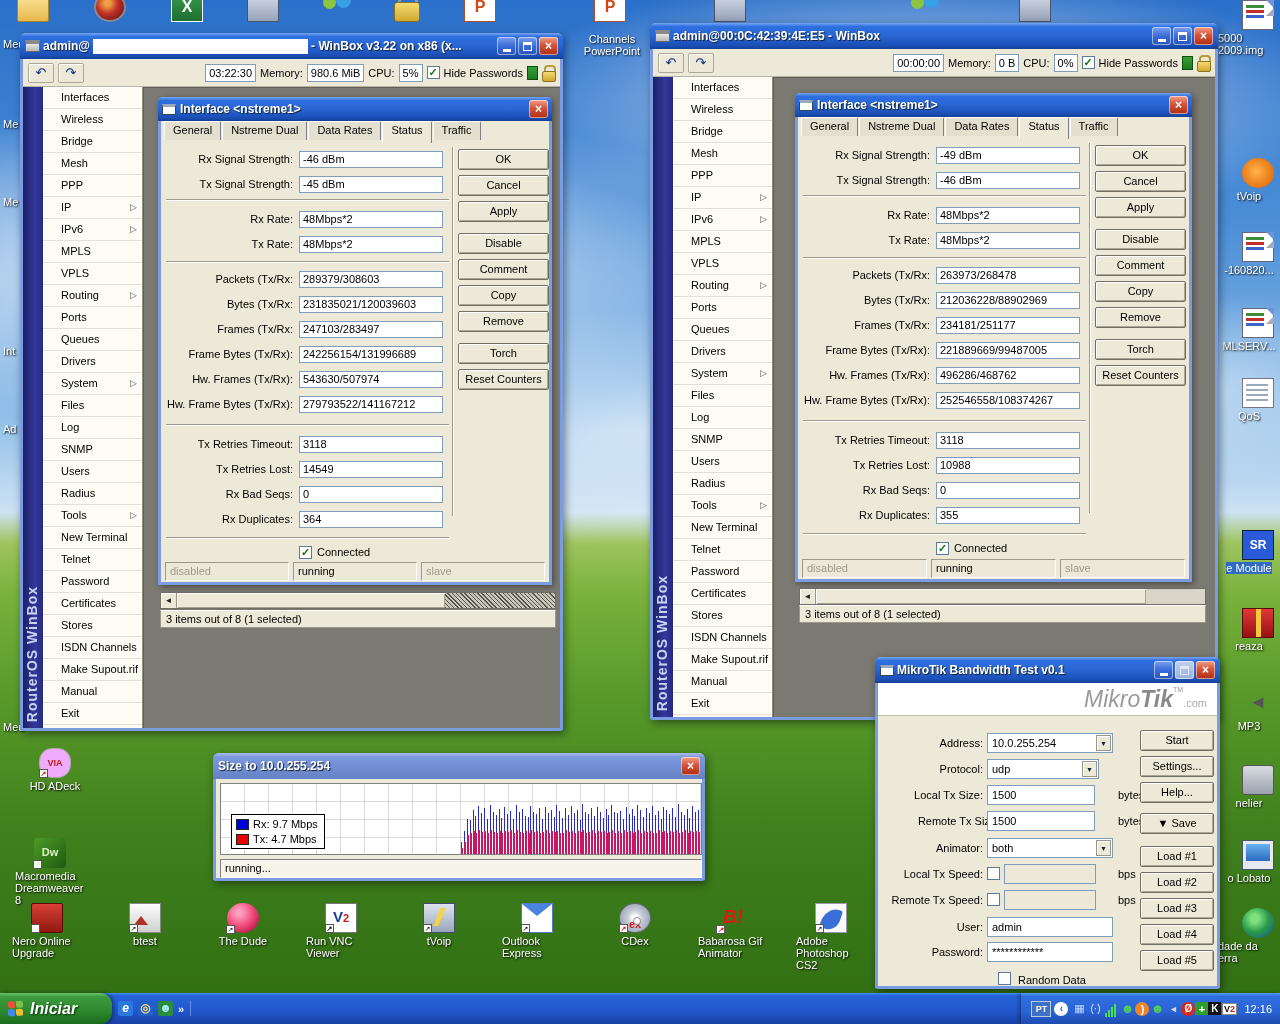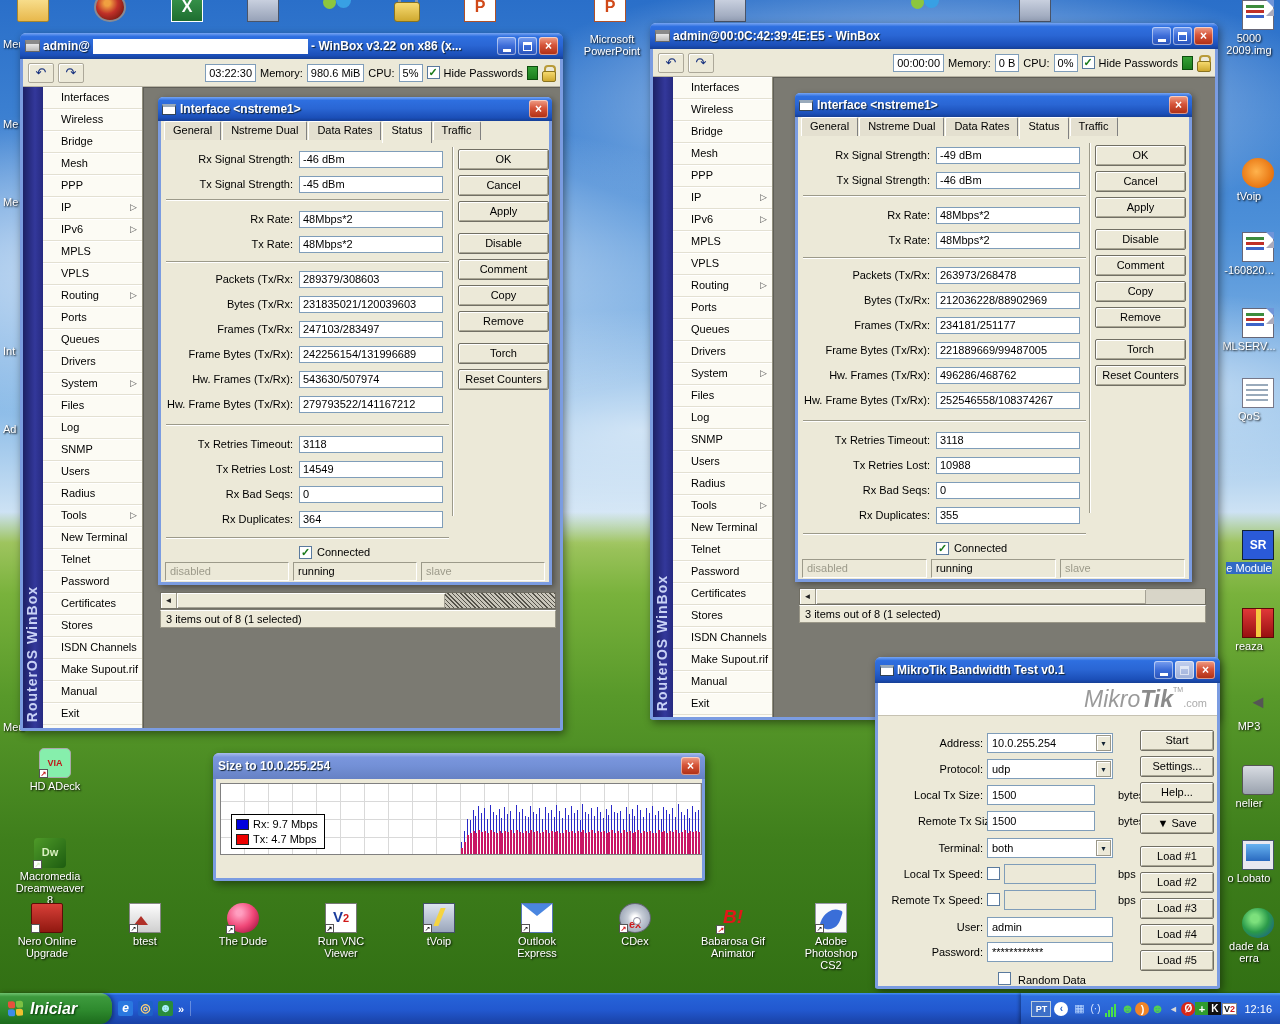--- a/index.html
+++ b/index.html
@@ -102,35 +102,35 @@
 .ticon{width:13px;height:12px;flex:none;border:1px solid #dfe8fa;background:linear-gradient(#fdfdfd,#c9d6ef);border-top:3px solid #9ab6e8}
 .ticon.mail{background:#fff;border:1px solid #88a;border-top:1px solid #88a;position:relative}
 .ticon.mail:before{content:"";position:absolute;left:0;top:0;border-left:5px solid transparent;border-right:5px solid transparent;border-top:5px solid #4a7ce0}
 #tray{margin-left:auto;height:31px;display:flex;align-items:center;gap:3px;padding:0 8px 0 10px;background:linear-gradient(180deg,#53a0f3 0%,#2f6fe0 10%,#2a63d4 60%,#1d4cb0 100%);box-shadow:-2px 0 3px rgba(0,0,0,.3)}
 .ptbadge{width:20px;height:16px;background:#3e70c8;border:1px solid #bcd;color:#fff;font-size:9px;font-weight:bold;text-align:center;line-height:14px}
 .trchev{width:14px;height:14px;border-radius:50%;background:#fff;color:#2a63c8;font-weight:bold;text-align:center;line-height:13px;font-size:10px}
 .tri{width:16px;height:16px;position:relative;display:flex;align-items:center;justify-content:center;font-size:11px;flex:none}
 #trayclock{color:#fff;font-size:11px;margin-left:4px}
 
 .dicon-wrap{position:absolute;width:70px;display:flex;flex-direction:column;align-items:center;z-index:1}
-.dlabel{margin-top:2px;color:#fff;text-shadow:1px 1px 2px #000;text-align:center;line-height:12px;max-width:76px}
+.dlabel{margin-top:2px;color:#fff;text-shadow:1px 1px 2px #000;text-align:left;line-height:12px;max-width:76px}
 .dlabel.sel{background:#316ac5;text-shadow:none}
 .ibox{width:32px;height:30px;position:relative;flex:none}
 .sc{position:absolute;left:-1px;bottom:-1px;width:9px;height:9px;background:#fff;border:1px solid #555;font-size:7px;line-height:8px;text-align:center}
 .i-folder{background:linear-gradient(#fce9a0,#e8b84c);border:1px solid #a8862c;border-radius:2px 4px 2px 2px}
 .i-folder:before{content:"";position:absolute;top:-4px;left:0;width:14px;height:5px;background:#e8c35c;border:1px solid #a8862c;border-bottom:none;border-radius:2px 2px 0 0}
 .i-nero{background:radial-gradient(circle at 40% 35%,#f0a040 12%,#c03028 45%,#701810 85%);border-radius:50%;border:2px solid #8a8a92}
 .i-excel{background:linear-gradient(#3c9a50,#1e6e30);border:1px solid #fff;color:#fff;font-weight:bold;font-size:16px;text-align:center;line-height:28px}
 .i-appbox{background:linear-gradient(#cdd4e2,#97a2b8);border:1px solid #4a5468;border-top:6px solid #27335c}
 .i-msn:before{content:"";position:absolute;left:2px;top:4px;width:13px;height:13px;border-radius:50%;background:#8cc63f}
 .i-msn:after{content:"";position:absolute;right:2px;top:1px;width:15px;height:15px;border-radius:50%;background:#38a0e4}
 .i-lock:before{content:"";position:absolute;left:7px;top:0;width:14px;height:12px;border:3px solid #8a97a8;border-bottom:none;border-radius:7px 7px 0 0}
 .i-lock:after{content:"";position:absolute;left:3px;top:10px;width:24px;height:18px;background:linear-gradient(#f7dc74,#cfa92f);border:1px solid #8a7420;border-radius:3px}
 .i-ppt{background:#fff;border:1px solid #b05028;color:#d04818;font-weight:bold;font-size:16px;text-align:center;line-height:28px}
-.i-hdadeck{background:#86efac;border:1px solid #aaa;border-radius:5px;color:#c01818;font-weight:bold;font-size:9px;text-align:center;line-height:28px}
+.i-hdadeck{background:#f0abfc;border:1px solid #aaa;border-radius:13px;color:#c01818;font-weight:bold;font-size:9px;text-align:center;line-height:28px}
 .i-dw{background:linear-gradient(135deg,#4e9a28,#1d5c10);border-radius:4px;color:#d8f0c0;font-weight:bold;font-size:11px;text-align:center;line-height:28px}
 .i-nero2{background:linear-gradient(#d84038,#901810);border:1px solid #5c0c08;border-radius:2px;color:#ffd;font-size:13px;text-align:center;line-height:26px}
 .i-btest{background:linear-gradient(#fdfdfd,#cfcfcf);border:1px solid #888;position:relative}
 .i-btest:before{content:"";position:absolute;left:4px;top:12px;border-left:7px solid transparent;border-right:7px solid transparent;border-bottom:9px solid #b03028}
 .i-dude{background:radial-gradient(circle at 38% 32%,#ff9ec0 10%,#f04878 50%,#a01040 90%);border-radius:50%}
 .i-vnc{background:#fff;border:1px solid #777;text-align:center;line-height:26px;font-weight:bold;font-size:15px}
 .i-vnc .v{color:#1a3c9c}.i-vnc .n2{color:#d01818;font-size:11px}
 .i-putty{background:linear-gradient(#dde4ef,#9aa6bb);border:1px solid #44506a;position:relative}
 .i-putty:before{content:"";position:absolute;left:13px;top:4px;width:5px;height:18px;background:#f5d440;transform:skewX(-22deg)}
 .i-outlook{background:#fff;border:1px solid #5577bb;position:relative}
@@ -627,20 +627,21 @@
         <div class="bar" style="left:466px;width:2px;height:21px;background:#c81664"></div>
         <div class="bar" style="left:468px;width:1px;height:36px;background:#2a2ac8"></div>
         <div class="bar" style="left:468px;width:2px;height:23px;background:#c81664"></div>
         <div class="bar" style="left:471px;width:1px;height:48px;background:#2a2ac8"></div>
         <div class="bar" style="left:471px;width:2px;height:22px;background:#c81664"></div>
         <div class="bar" style="left:474px;width:1px;height:42px;background:#2a2ac8"></div>
         <div class="bar" style="left:474px;width:2px;height:23px;background:#c81664"></div>
         <div class="bar" style="left:477px;width:1px;height:44px;background:#2a2ac8"></div>
         <div class="bar" style="left:477px;width:2px;height:22px;background:#c81664"></div>
       </div>
+    <div class="runstrip">running...</div>
   </div>
 </div>
 
 <div class="win" id="bw" style="left:875px;top:657px;width:345px;height:332px;z-index:40">
   <div class="tbar">
     <span class="dicon"></span>
     <span class="ttext">MikroTik Bandwidth Test v0.1</span>
     <span class="tbtns">
       <span class="cbtn">
           <span class="minglyph"></span>
@@ -651,28 +652,28 @@
       <span class="cbtn close">×</span>
     </span>
   </div>
   <div class="bwclient" id="bw-client">
     <div class="logoband">
       <span class="lg1">Mikro</span><span class="lg2">Tik</span><span class="lgtm">TM</span><span class="lgcom">.com</span>
     </div>
   <div class="bwlabel" style="top:50px;left:0">Address:</div>
       <div class="bwfield" style="top:50px;left:109px;width:126px">10.0.255.254<div class="combo-arrow">▼</div></div>
       <div class="bwlabel" style="top:76px;left:0">Protocol:</div>
-      <div class="bwfield" style="top:76px;left:109px;width:126px">udp<div class="combo-arrow">▼</div></div>
+      <div class="bwfield" style="top:76px;left:109px;width:112px">udp<div class="combo-arrow">▼</div></div>
       <div class="bwlabel" style="top:102px;left:0">Local Tx Size:</div>
       <div class="bwfield" style="top:102px;left:109px;width:108px">1500</div>
       <div class="bwsuffix" style="top:102px;left:240px">bytes</div>
       <div class="bwlabel" style="top:128px;left:16px">Remote Tx Size:</div>
       <div class="bwfield" style="top:128px;left:109px;width:108px">1500</div>
       <div class="bwsuffix" style="top:128px;left:240px">bytes</div>
-      <div class="bwlabel" style="top:155px;left:0">Terminal:</div>
+      <div class="bwlabel" style="top:155px;left:0">Animator:</div>
       <div class="bwfield" style="top:155px;left:109px;width:126px">both<div class="combo-arrow">▼</div></div>
       <div class="bwlabel" style="top:181px;left:0">Local Tx Speed:</div>
       <div class="chk" style="position:absolute;top:184px;left:109px"></div>
       <div class="bwfield dis" style="top:181px;left:126px;width:92px"></div>
       <div class="bwsuffix" style="top:181px;left:240px">bps</div>
       <div class="bwlabel" style="top:207px;left:0">Remote Tx Speed:</div>
       <div class="chk" style="position:absolute;top:210px;left:109px"></div>
       <div class="bwfield dis" style="top:207px;left:126px;width:92px"></div>
       <div class="bwsuffix" style="top:207px;left:240px">bps</div>
       <div class="bwlabel" style="top:234px;left:0">User:</div>
@@ -770,21 +771,21 @@
   </div>
 <div class="dicon-wrap" style="left:695px;top:-8px">
     <div class="ibox i-appbox"></div>
   </div>
 <div class="dicon-wrap" style="left:890px;top:-8px">
     <div class="ibox i-msn"></div>
   </div>
 <div class="dicon-wrap" style="left:1000px;top:-8px">
     <div class="ibox i-appbox"></div>
   </div>
-<div class="plabel" style="left:572px;top:33px;width:80px;white-space:normal;text-align:center;line-height:12px;z-index:0">Microsoft PowerPoint</div>
+<div class="plabel" style="left:572px;top:33px;width:80px;white-space:normal;text-align:center;line-height:12px;z-index:0">Channels PowerPoint</div>
 <div class="dicon-wrap" style="left:20px;top:748px">
     <div class="ibox i-hdadeck">VIA<div class="sc">↗</div></div>
     <div class="dlabel">HD ADeck</div>
   </div>
 <div class="dicon-wrap" style="left:15px;top:838px">
     <div class="ibox i-dw">Dw<div class="sc">↗</div></div>
     <div class="dlabel">Macromedia Dreamweaver 8</div>
   </div>
 <div class="dicon-wrap" style="left:12px;top:903px">
     <div class="ibox i-nero2">

